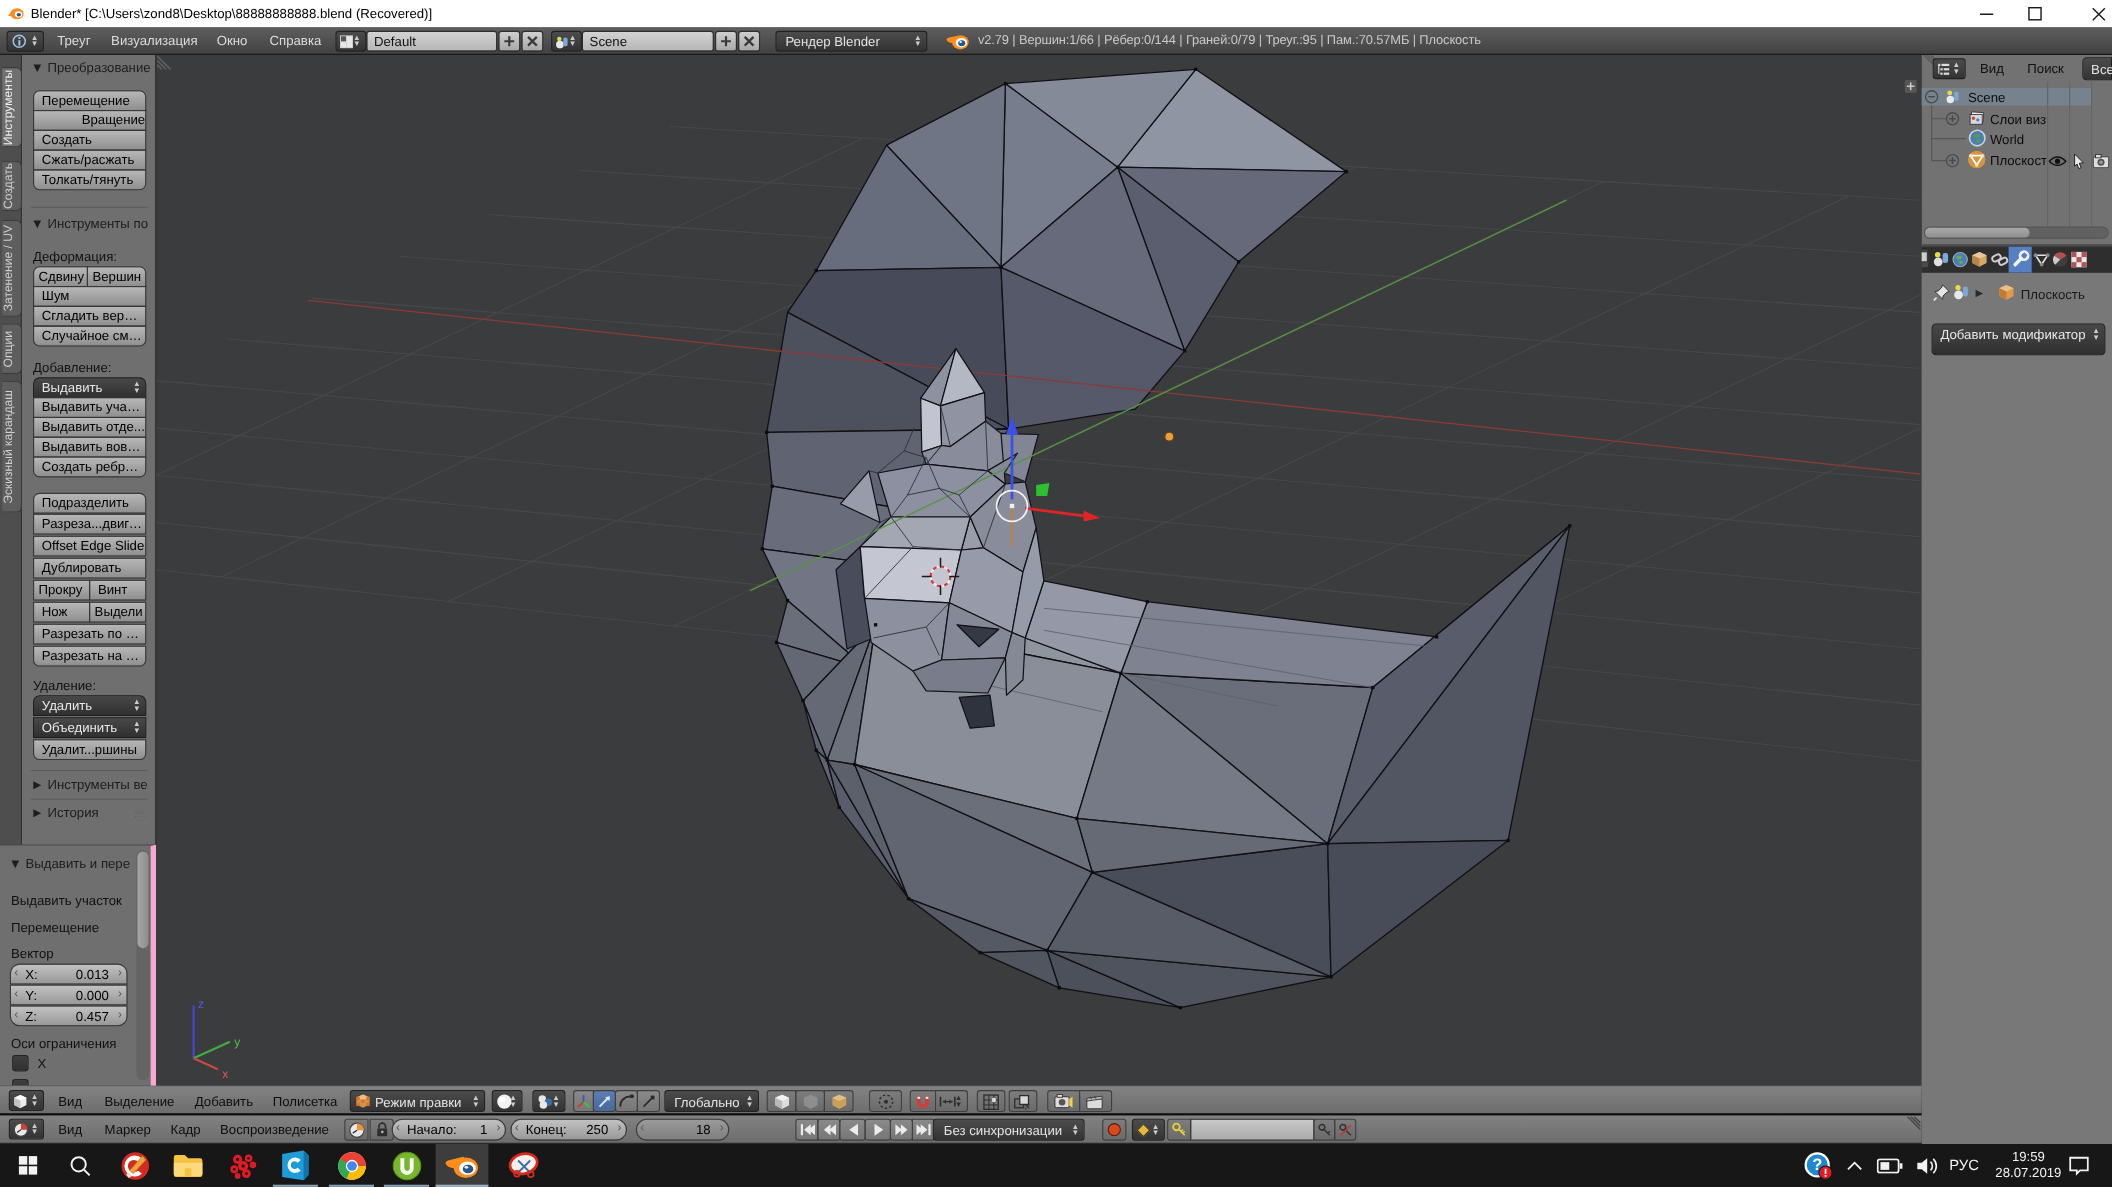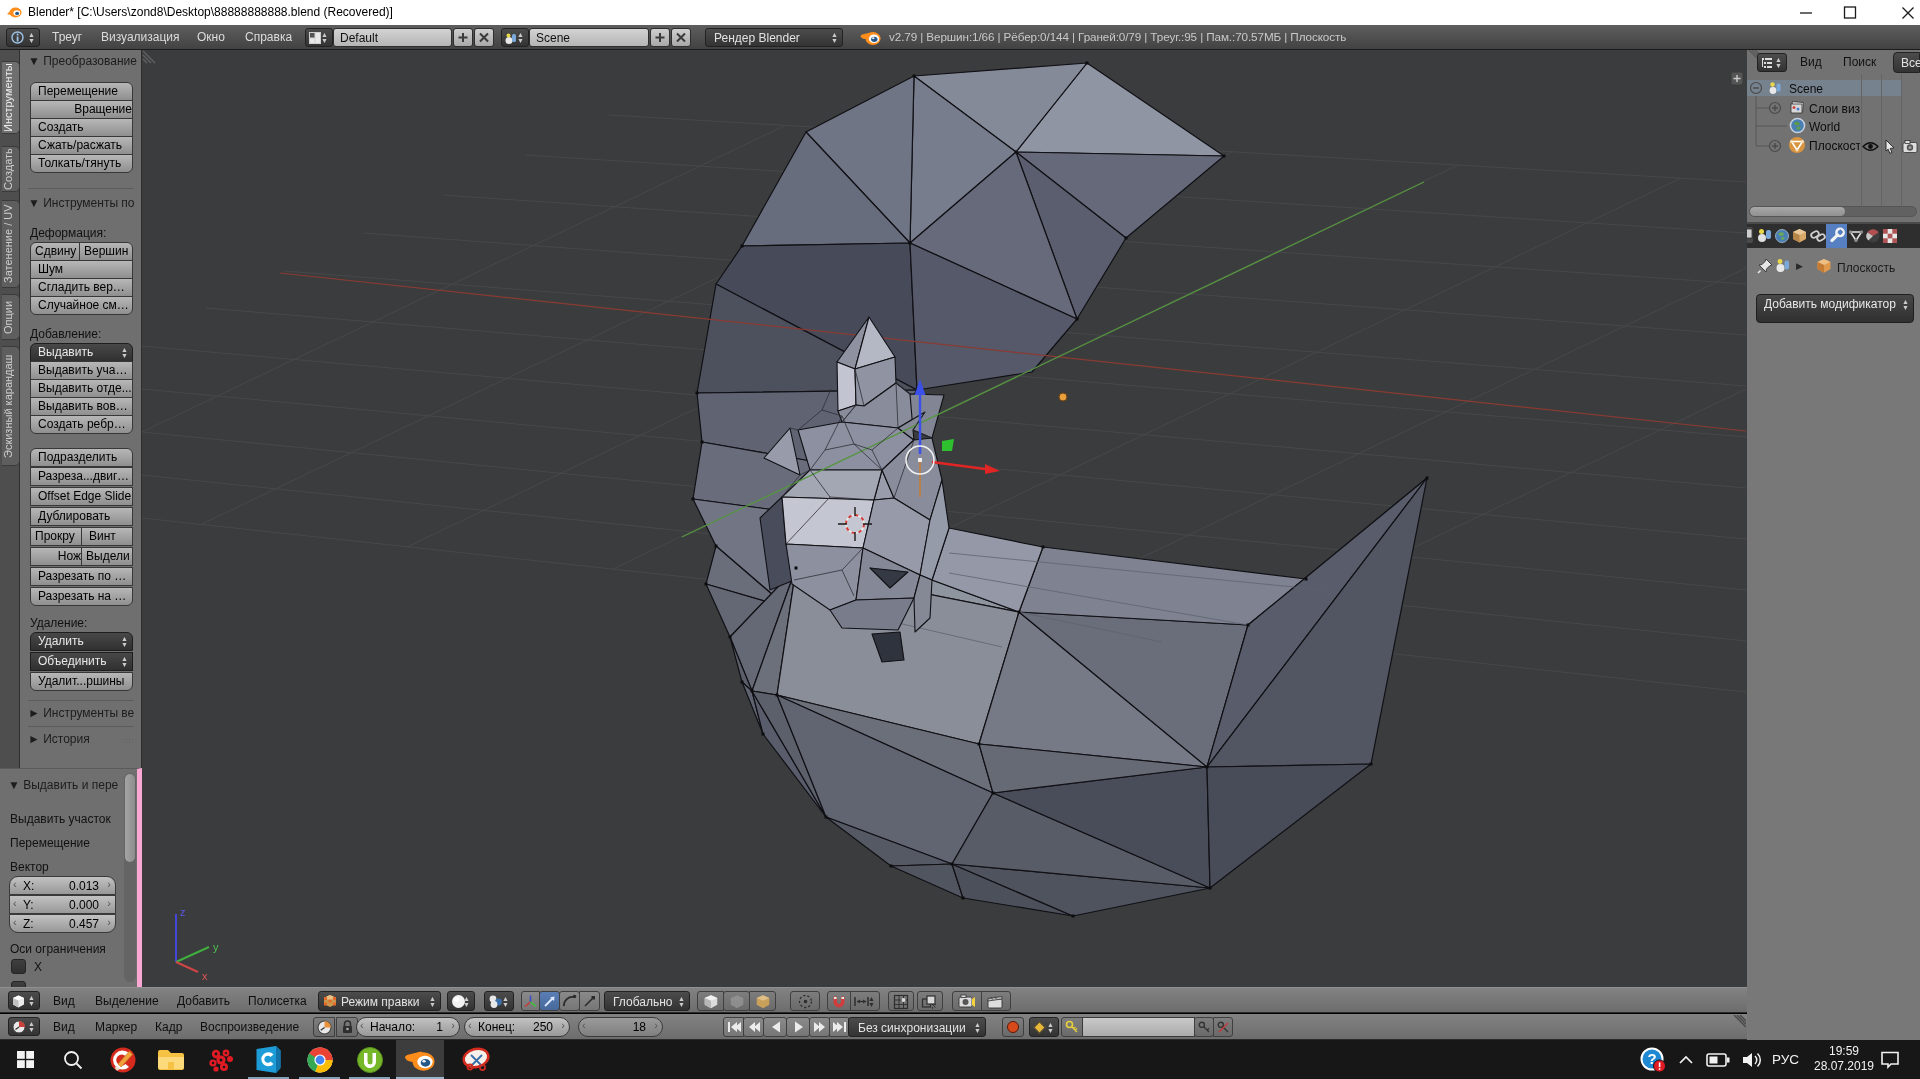--- a/index.html
+++ b/index.html
@@ -185,21 +185,21 @@
   <div class="btn" style="left:10px;top:311px;width:103px;">Выдавить участ...</div>
   <div class="btn" style="left:10px;top:329px;width:103px;">Выдавить отде...</div>
   <div class="btn" style="left:10px;top:347px;width:103px;">Выдавить вовн...</div>
   <div class="btn" style="left:10px;top:365px;width:103px;border-radius:0 0 6px 6px;">Создать ребро/г...</div>
   <div class="btn" style="left:10px;top:398px;width:103px;border-radius:6px 6px 0 0;">Подразделить</div>
   <div class="btn" style="left:10px;top:417px;width:103px;">Разреза...двигом</div>
   <div class="btn" style="left:10px;top:437px;width:103px;">Offset Edge Slide</div>
   <div class="btn" style="left:10px;top:457px;width:103px;">Дублировать</div>
   <div class="btn" style="left:10px;top:477px;width:52px;padding-left:4px;text-overflow:clip;">Прокру</div>
   <div class="btn" style="left:61px;top:477px;width:52px;">Винт</div>
-  <div class="btn" style="left:10px;top:497px;width:52px;text-align:right;">Нож</div>
+  <div class="btn" style="left:10px;top:497px;width:52px;">Нож</div>
   <div class="btn" style="left:61px;top:497px;width:52px;padding-left:4px;text-overflow:clip;">Выдели</div>
   <div class="btn" style="left:10px;top:517px;width:103px;">Разрезать по пр...</div>
   <div class="btn" style="left:10px;top:537px;width:103px;border-radius:0 0 6px 6px;">Разрезать на 2 ...</div>
   <div class="plabel" style="top:566px">Удаление:</div>
   <div class="bdark" style="left:10px;top:582px;width:103px;border-radius:6px 6px 0 0;">Удалить<div class="updown">▲<br>▼</div></div>
   <div class="bdark" style="left:10px;top:602px;width:103px;">Объединить<div class="updown">▲<br>▼</div></div>
   <div class="btn" style="left:10px;top:622px;width:103px;border-radius:0 0 6px 6px;">Удалит...ршины</div>
   <div class="sep" style="top:650px"></div>
   <div class="phead" style="top:656px">► Инструменты ве</div>
   <div class="sep" style="top:676px"></div>

